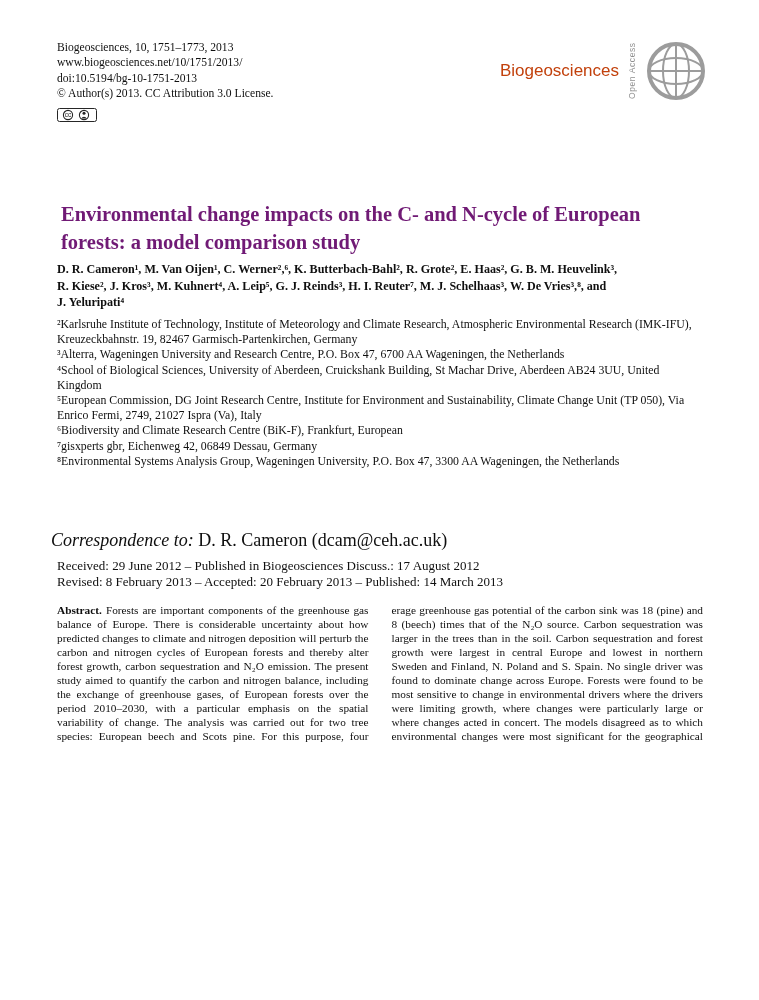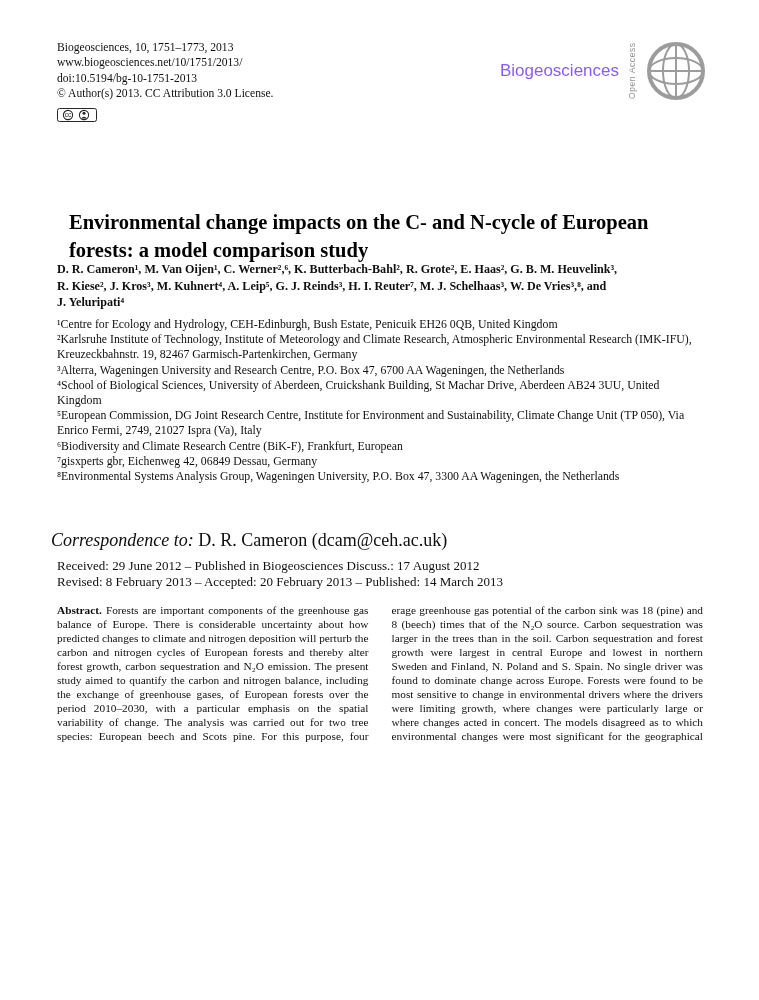--- a/index.html
+++ b/index.html
@@ -49,25 +49,25 @@
     text-align: center;
   }
   .globe { display: block; line-height: 0; }
 
   
   .title {
     position: absolute;
     top: 197px;
     left: 57px;
     width: 646px;
-    margin: 12px;
+    margin: 4px;
     font-size: 20.5px;
     line-height: 27.5px;
     font-weight: bold;
-    color: #000000;
+    color: #701a75;
   }
   .title-line { display: block; }
 
   .authors {
     position: absolute;
     top: 261px;
     left: 57px;
     width: 650px;
     font-weight: bold;
     font-size: 12.1px;
@@ -144,21 +144,21 @@
         <circle cx="11" cy="7" r="4.6" fill="none" stroke="#262626" stroke-width="1.1"></circle>
         <text x="11" y="9.4" font-size="6.5" text-anchor="middle" font-family="sans-serif" fill="#262626">cc</text>
         <circle cx="27" cy="7" r="4.6" fill="none" stroke="#262626" stroke-width="1.1"></circle>
         <circle cx="27" cy="5.2" r="1.5" fill="#262626"></circle>
         <path d="M24.4 10.6 a2.7 2.4 0 0 1 5.2 0 z" fill="#262626"></path>
       </svg>
     </span>
   </div>
 
   <div class="brand">
-    <span class="journal-name" style="color: #8b5cf6;">Biogeosciences</span>
+    <span class="journal-name" style="color: #c2410c;">Biogeosciences</span>
     <span class="open-access">Open Access</span>
     <span class="globe">
       <svg width="62" height="62" viewBox="0 0 62 62">
         <g fill="none" stroke="#9c9c9c">
           <circle cx="31" cy="31" r="27" stroke-width="4"></circle>
           <ellipse cx="31" cy="31" rx="13" ry="27" stroke-width="2"></ellipse>
           <ellipse cx="31" cy="31" rx="27" ry="13" stroke-width="2"></ellipse>
           <line x1="31" y1="4" x2="31" y2="58" stroke-width="2"></line>
           <line x1="4" y1="31" x2="58" y2="31" stroke-width="2"></line>
         </g>
@@ -171,21 +171,20 @@
     <span class="title-line">forests: a model comparison study</span>
   </h1>
 
   <div class="authors">
     <div>D. R. Cameron¹, M. Van Oijen¹, C. Werner²,⁶, K. Butterbach-Bahl², R. Grote², E. Haas², G. B. M. Heuvelink³,</div>
     <div>R. Kiese², J. Kros³, M. Kuhnert⁴, A. Leip⁵, G. J. Reinds³, H. I. Reuter⁷, M. J. Schelhaas³, W. De Vries³,⁸, and</div>
     <div>J. Yeluripati⁴</div>
   </div>
 
   <div class="affiliations">
-    <div class="aff">¹Centre for Ecology and Hydrology, CEH-Edinburgh, Bush Estate, Penicuik EH26 0QB, United Kingdom</div>
     <div class="aff">²Karlsruhe Institute of Technology, Institute of Meteorology and Climate Research, Atmospheric Environmental Research (IMK-IFU), Kreuzeckbahnstr. 19, 82467 Garmisch-Partenkirchen, Germany</div>
     <div class="aff">³Alterra, Wageningen University and Research Centre, P.O. Box 47, 6700 AA Wageningen, the Netherlands</div>
     <div class="aff">⁴School of Biological Sciences, University of Aberdeen, Cruickshank Building, St Machar Drive, Aberdeen AB24 3UU, United Kingdom</div>
     <div class="aff">⁵European Commission, DG Joint Research Centre, Institute for Environment and Sustainability, Climate Change Unit (TP 050), Via Enrico Fermi, 2749, 21027 Ispra (Va), Italy</div>
     <div class="aff">⁶Biodiversity and Climate Research Centre (BiK-F), Frankfurt, European</div>
     <div class="aff">⁷gisxperts gbr, Eichenweg 42, 06849 Dessau, Germany</div>
     <div class="aff">⁸Environmental Systems Analysis Group, Wageningen University, P.O. Box 47, 3300 AA Wageningen, the Netherlands</div>
   </div>
 
   <div class="correspondence">

